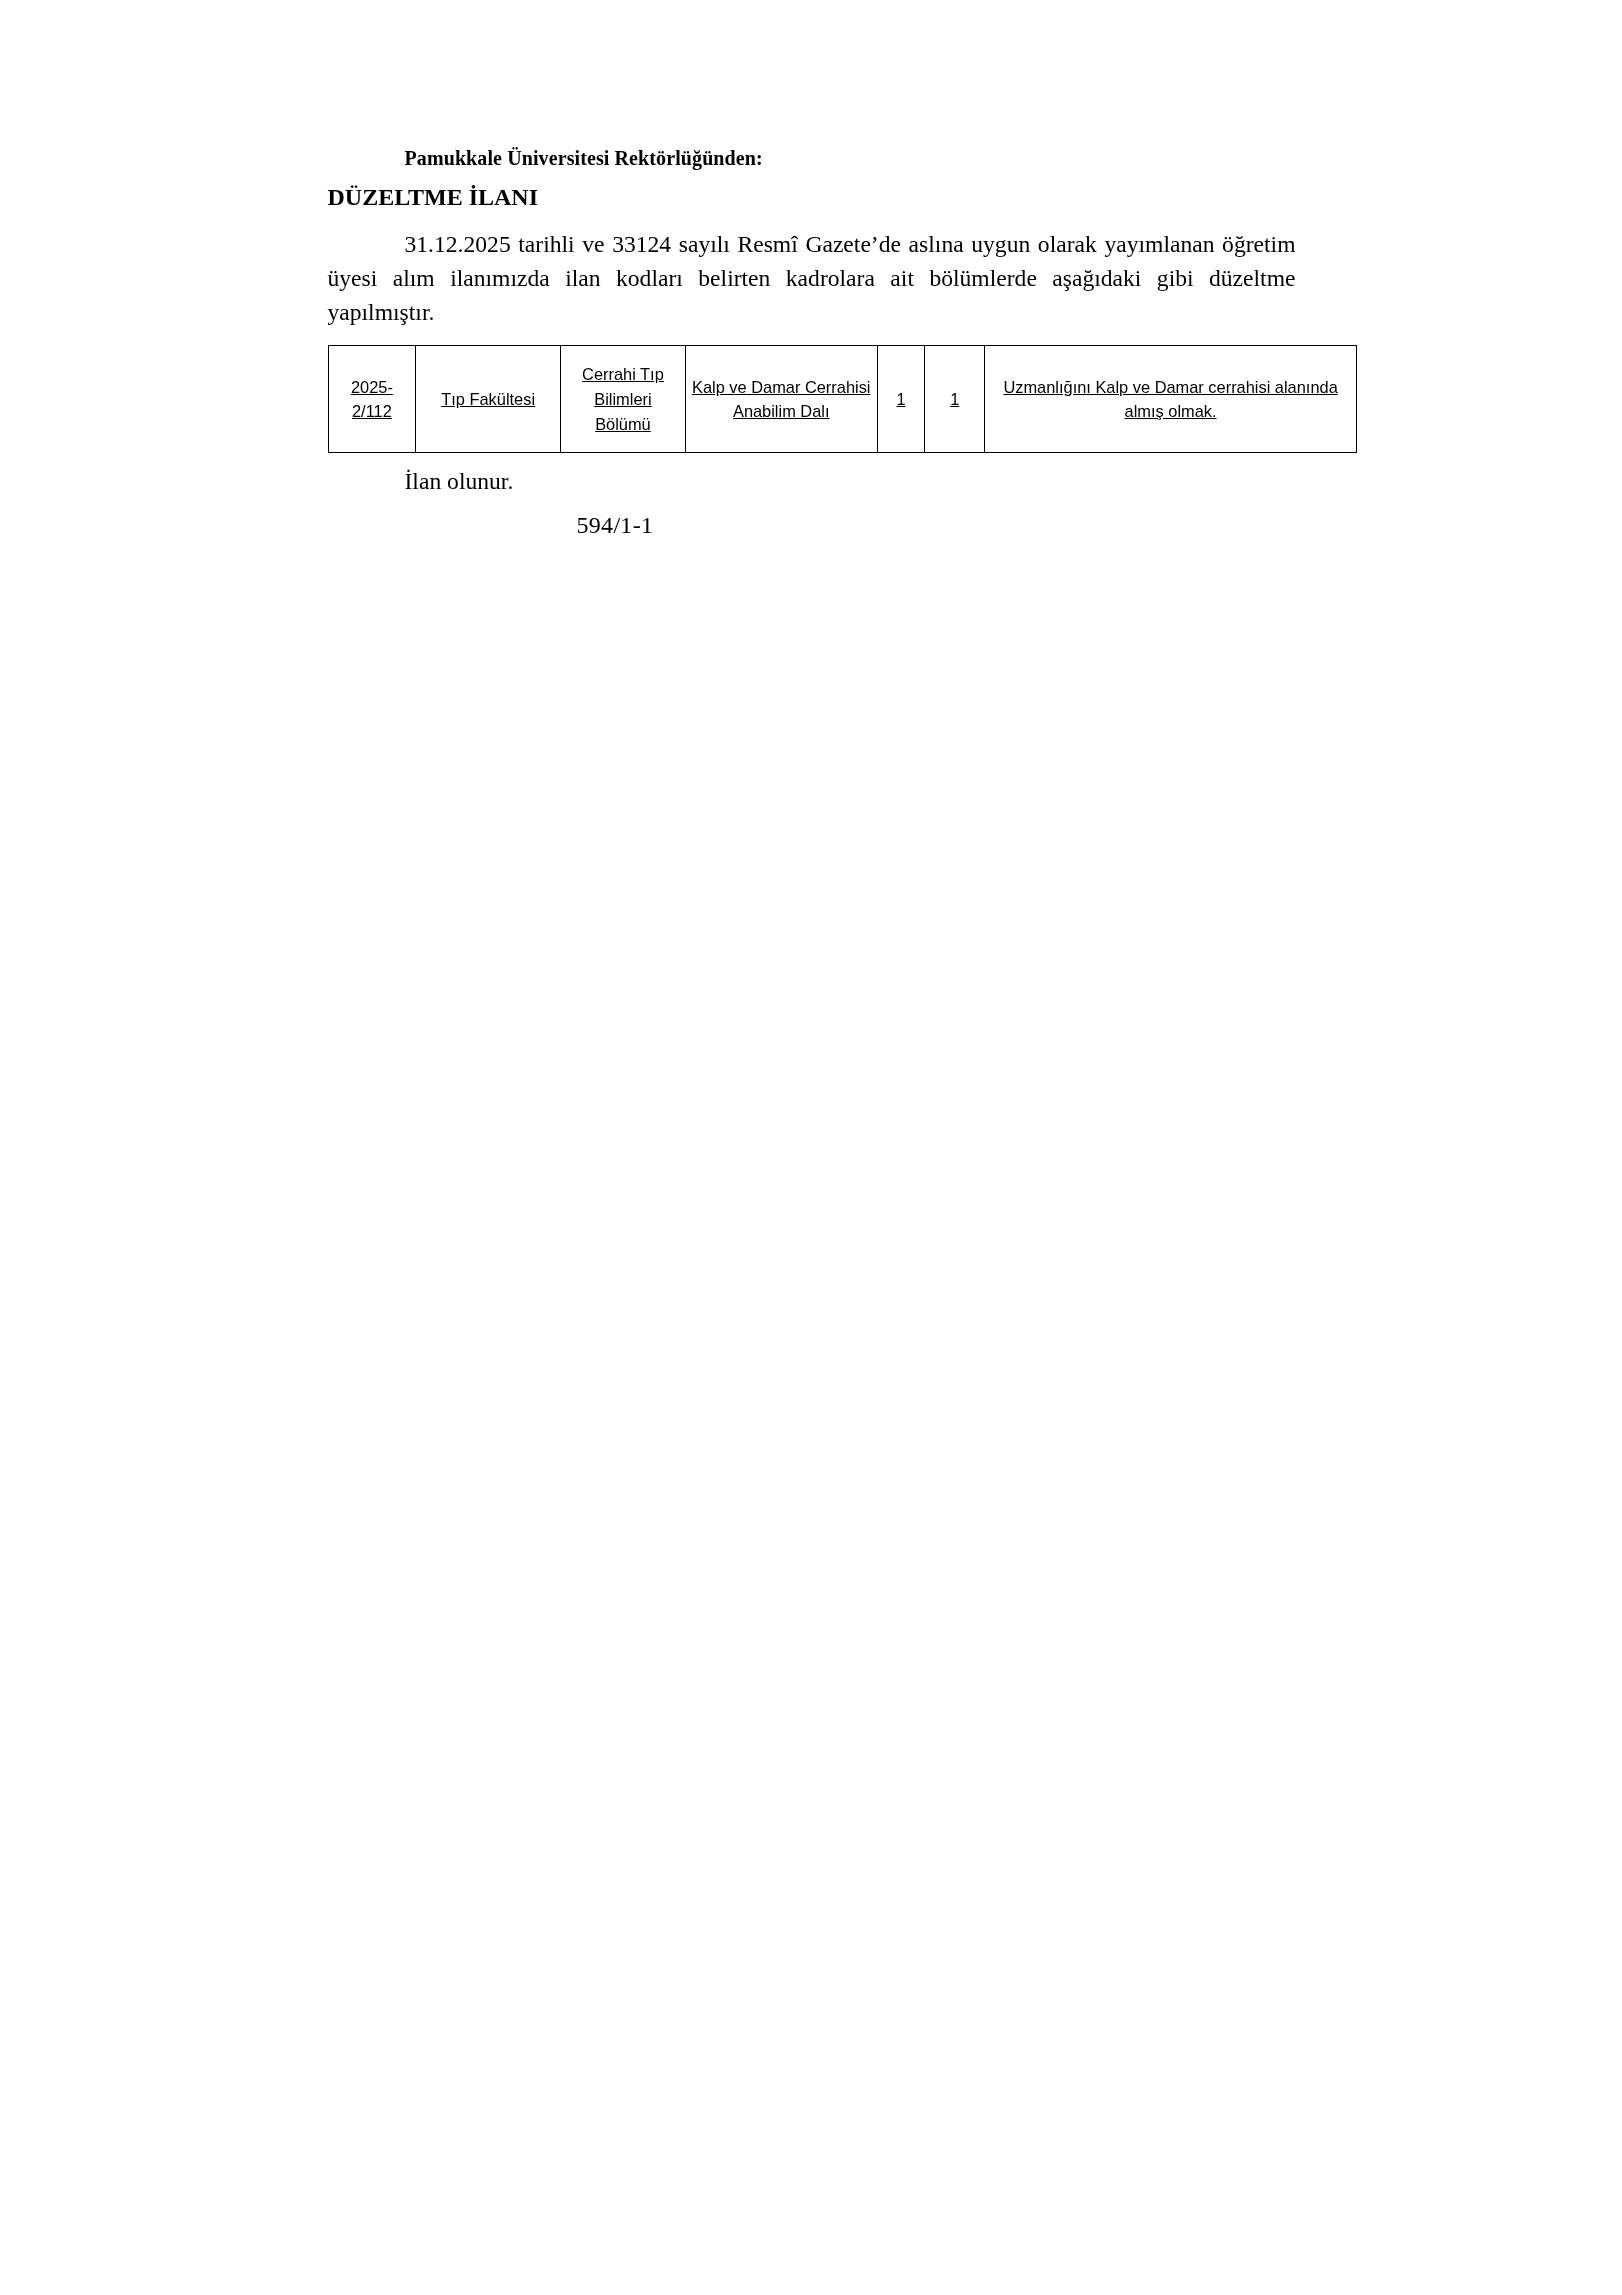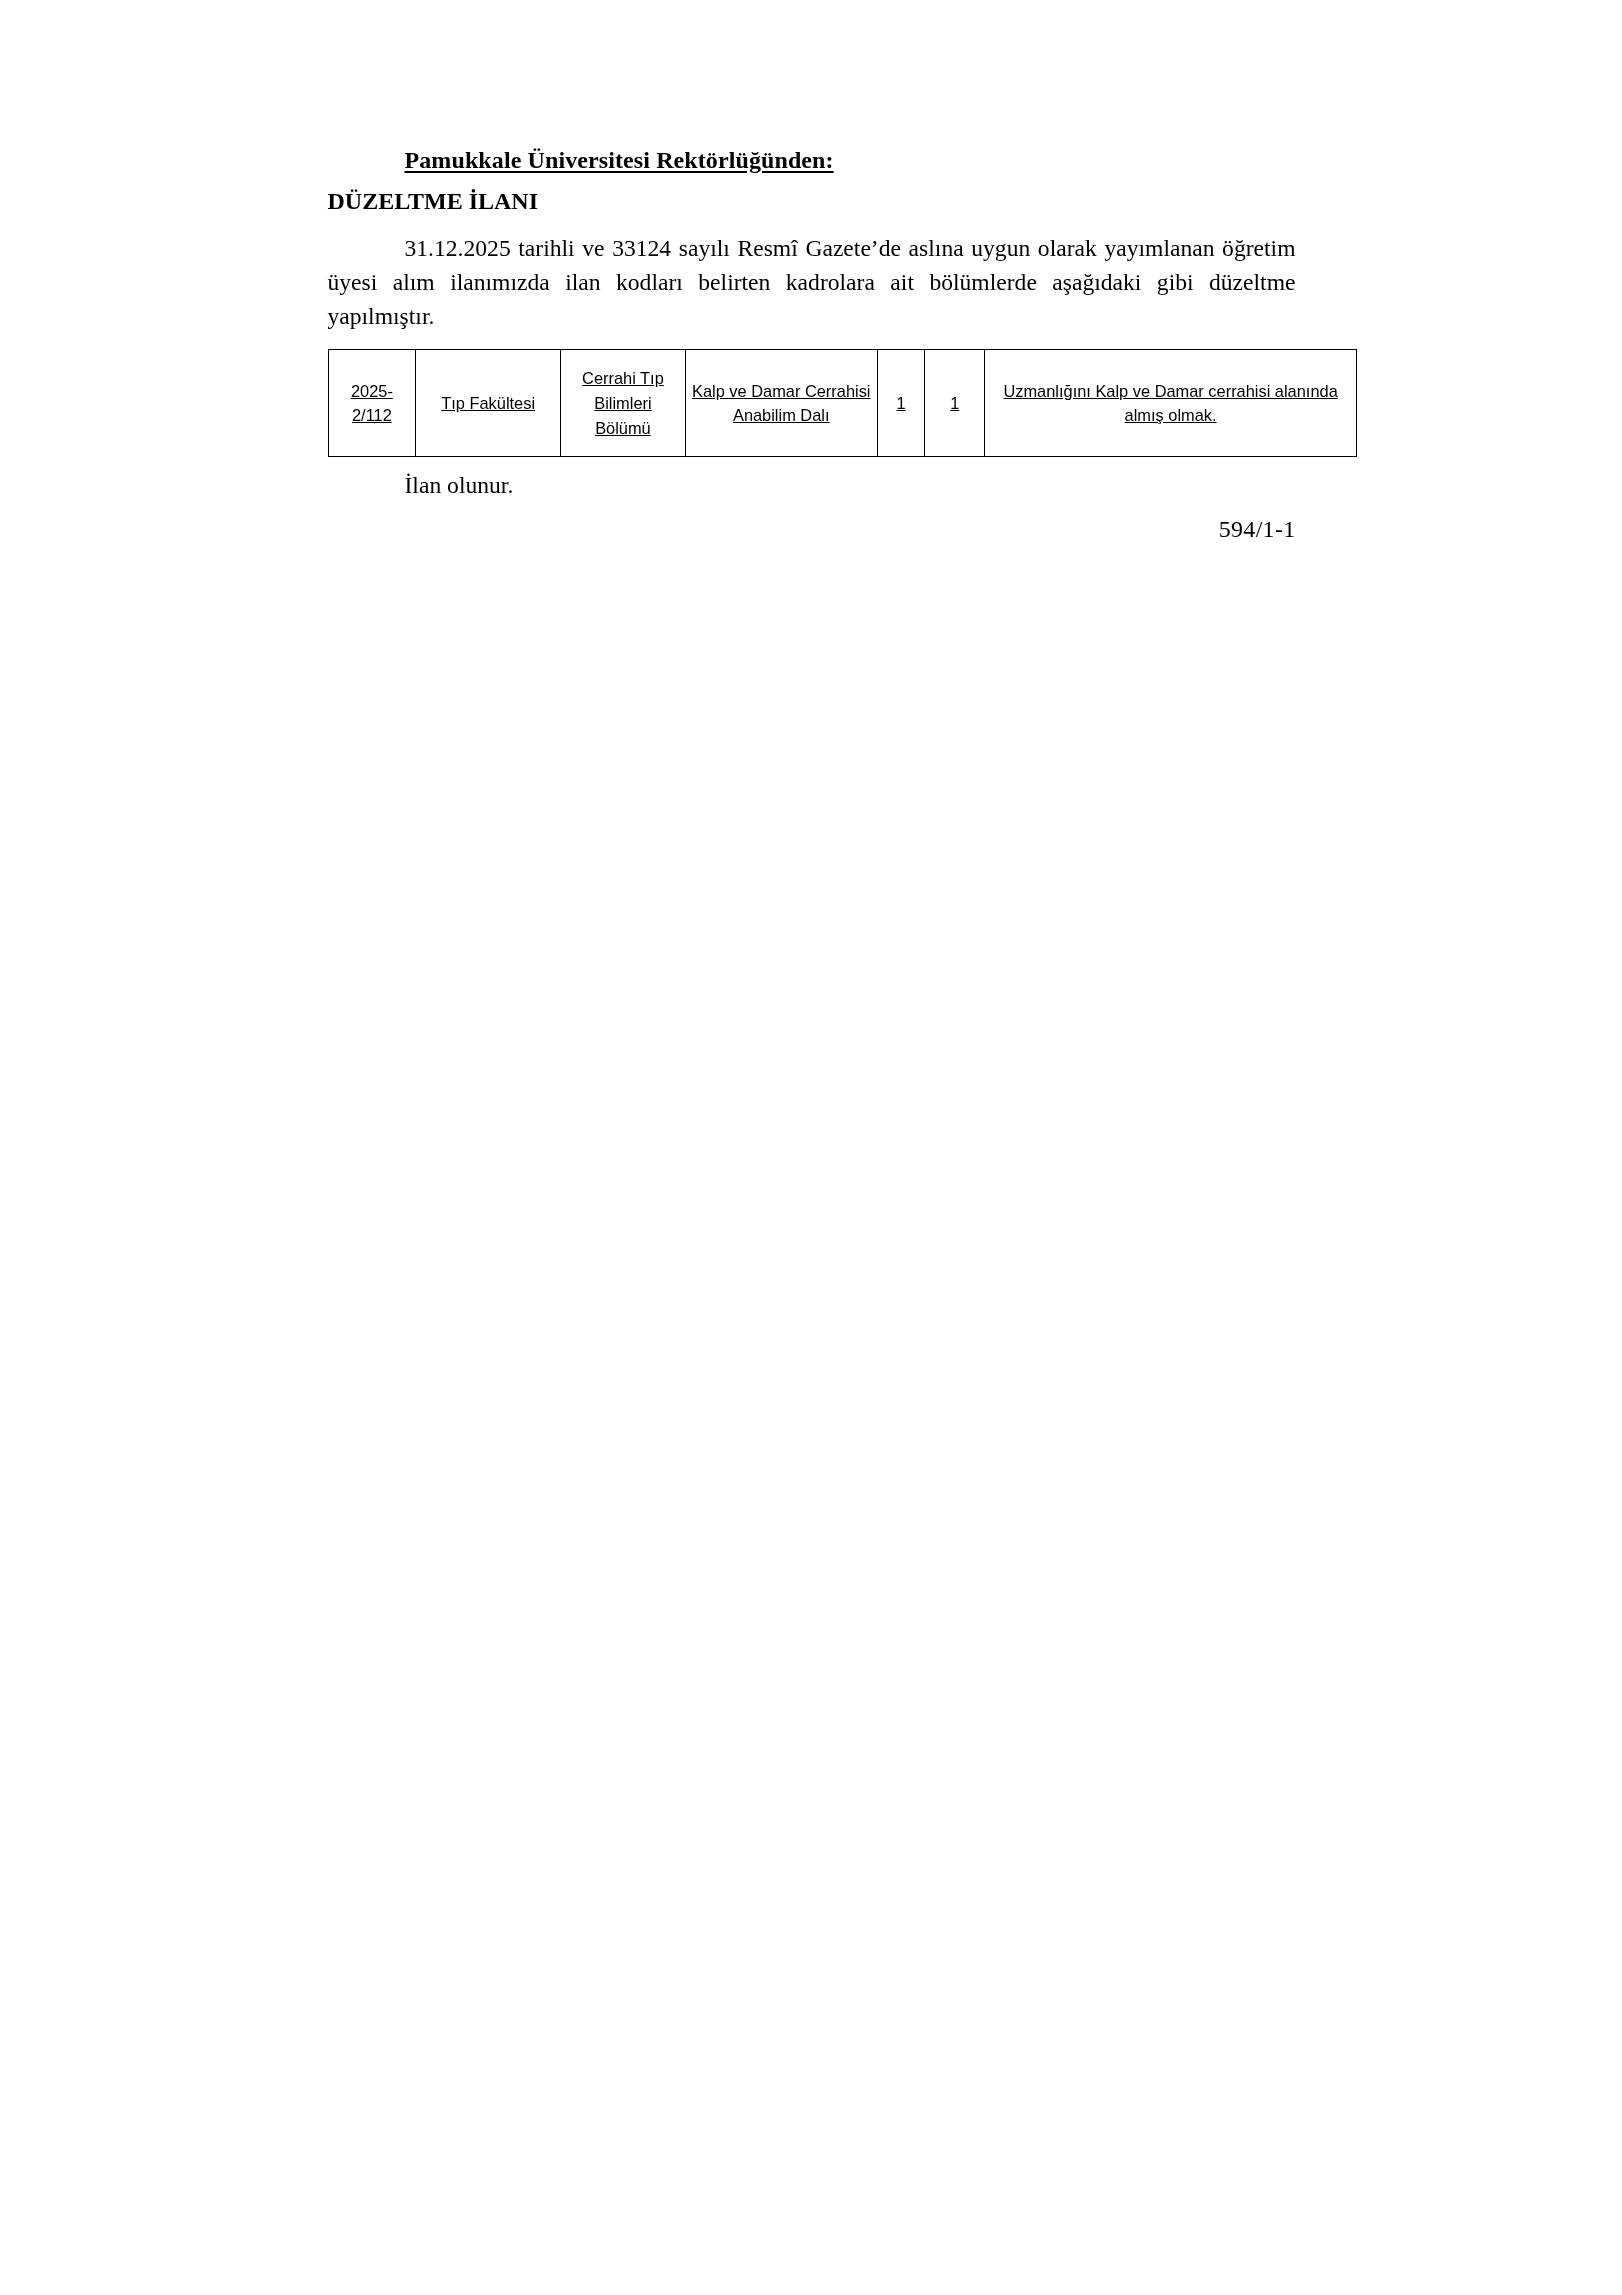--- a/index.html
+++ b/index.html
@@ -23,22 +23,21 @@
     box-sizing: border-box;
     padding: 147px 196px 0 196px;
   }
   .doc-body {
     width: 968px;
     margin: 0 auto;
   }
   .heading-institution {
     font-family: "Liberation Serif", serif;
     font-weight: bold;
-    font-size: 24px;
-    text-decoration: underline;
+    font-size: 20px;
     text-underline-offset: 3.3px;
     margin: 0 0 0 77px;
     letter-spacing: 0.1px;
   }
   .heading-title {
     font-family: "Liberation Serif", serif;
     font-weight: bold;
     font-size: 24px;
     margin: 14.4px 0 0 0;
   }
@@ -95,21 +94,21 @@
     padding: 6.5px 6.5px 3.9px 7.9px;
     line-height: 1.6;
   }
   .closing {
     font-size: 23.6px;
     margin: 14.4px 0 0 77px;
   }
   .ref-number {
     font-size: 24px;
     margin: 17px 0 0 0;
-    text-align: right;
+    text-align: left;
     padding-left: 249px;
     letter-spacing: 0.3px;
   }
 </style>
 </head>
 <body>
 
 <div class="page">
   <div class="doc-body">
 

